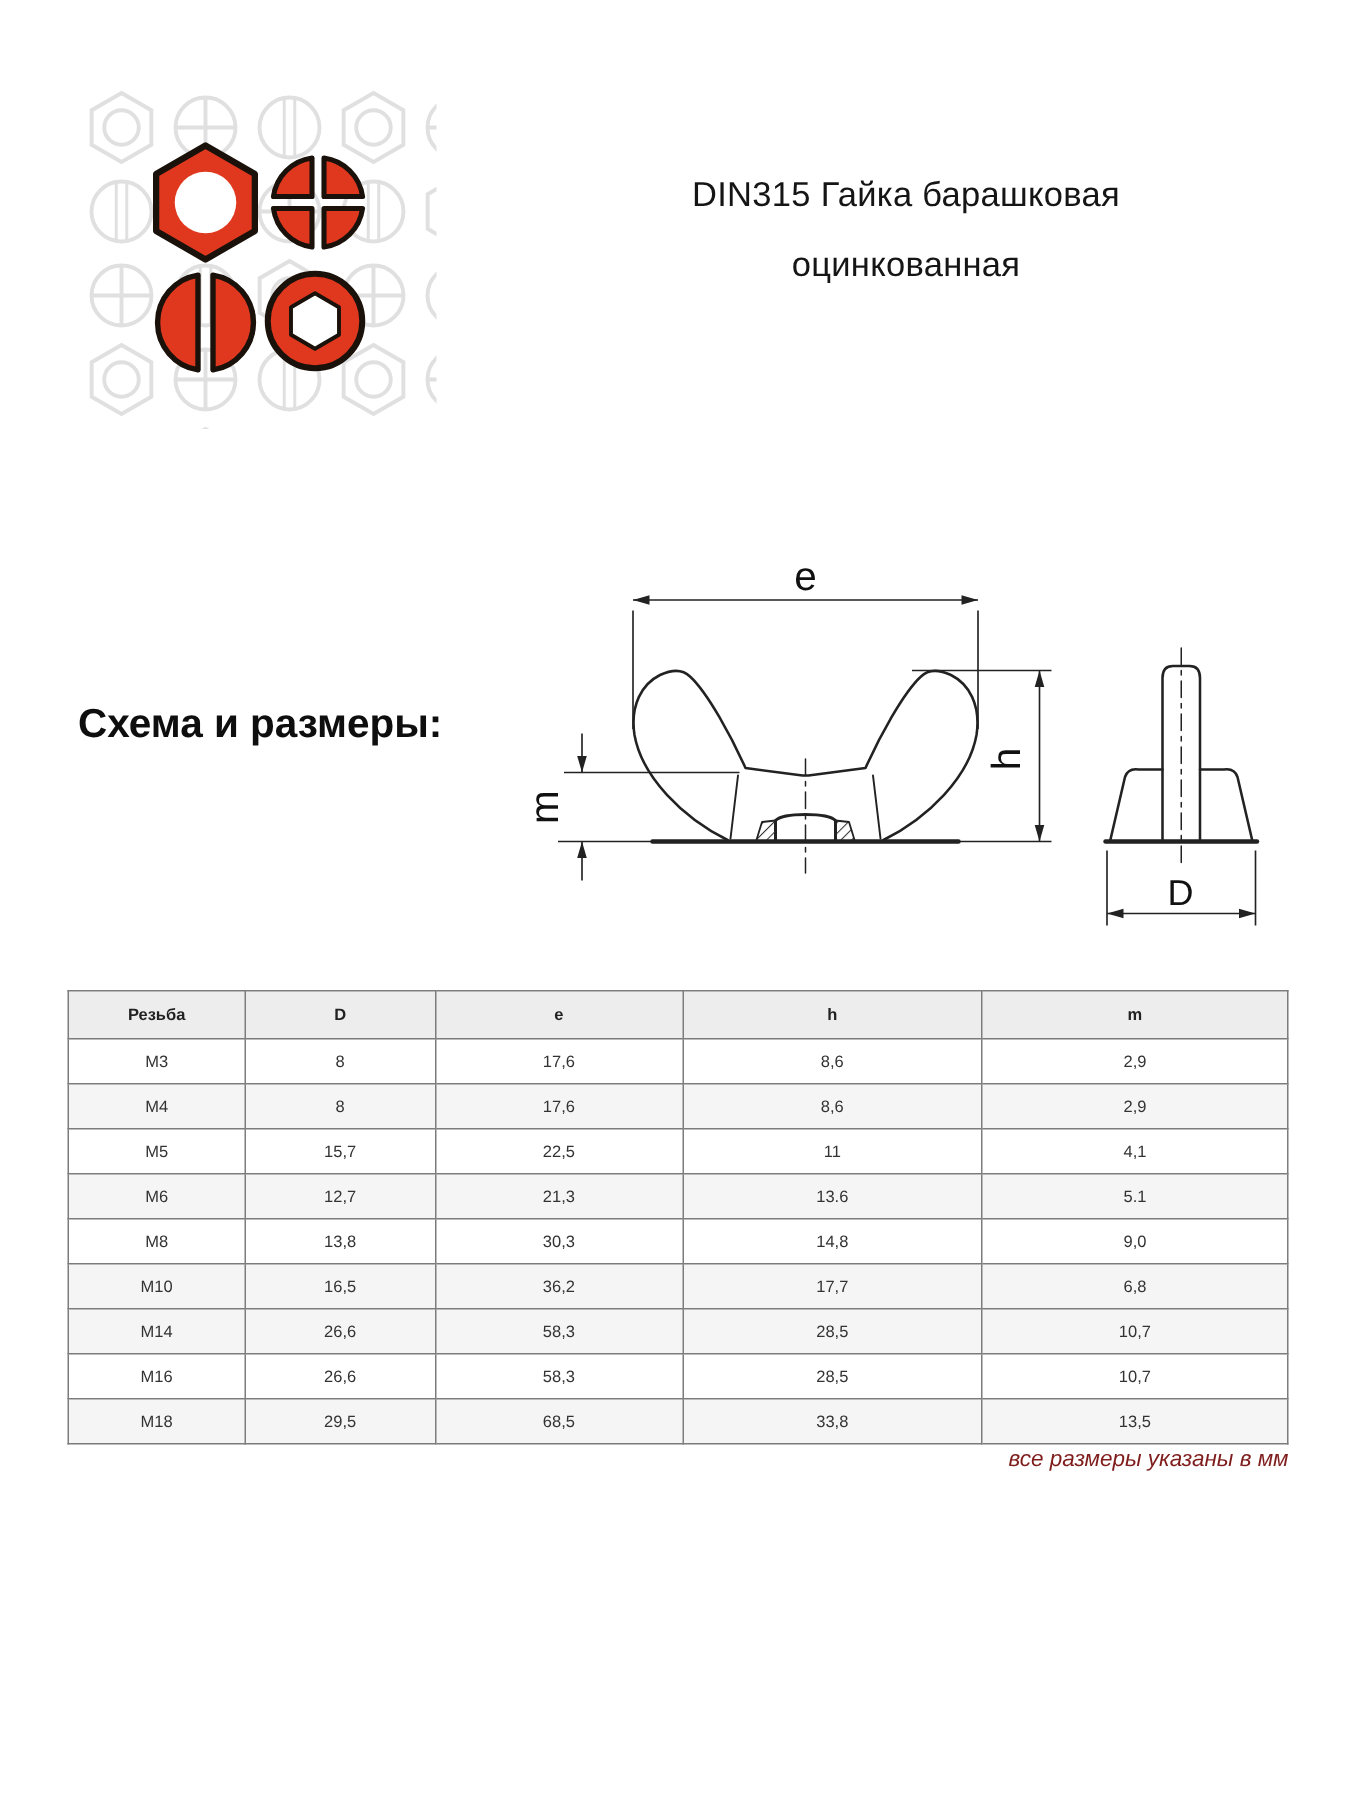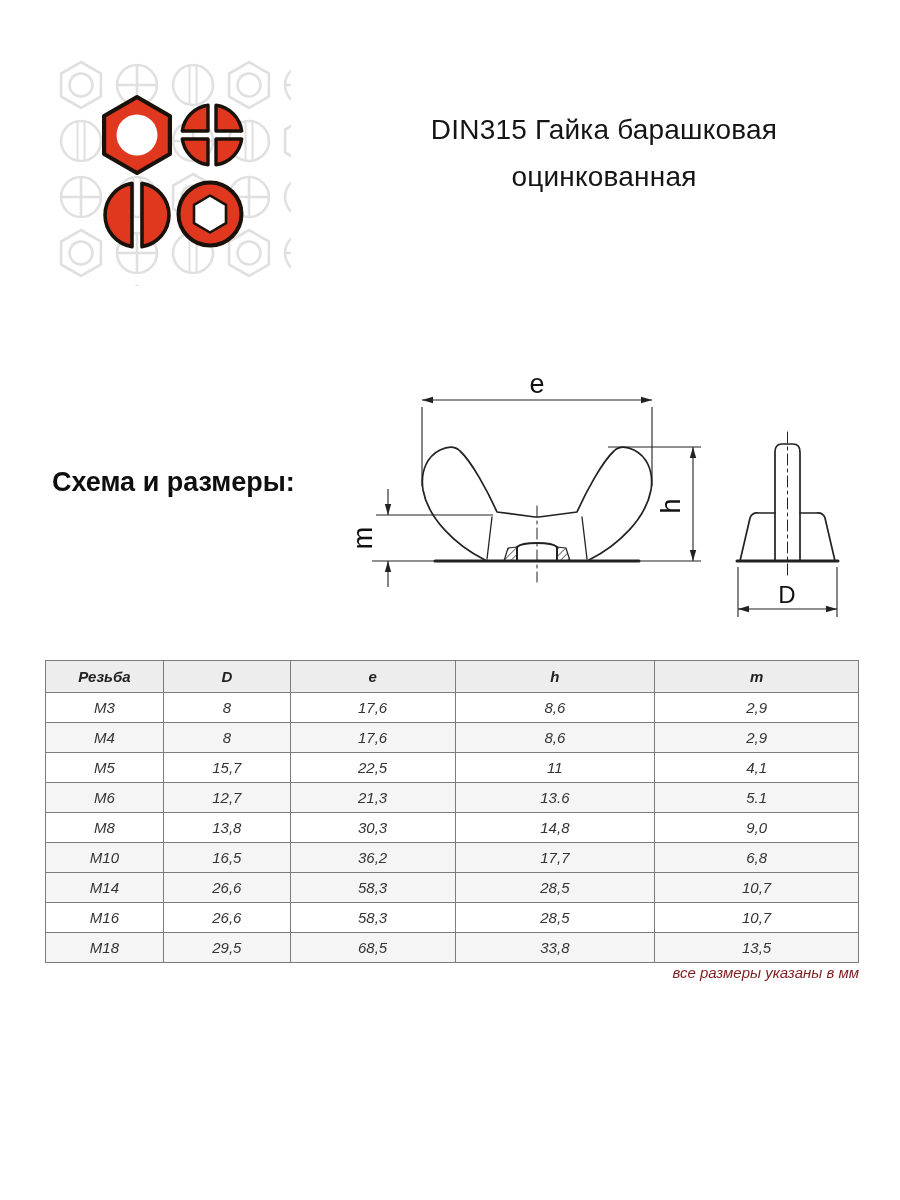--- a/index.html
+++ b/index.html
@@ -2,30 +2,30 @@
 <html><head>
 <meta charset="utf-8">
 <style>
   html,body{margin:0;padding:0;background:#fff;}
   #page{position:relative;width:900px;height:1200px;background:#fff;overflow:hidden;
         font-family:"Liberation Sans",sans-serif;color:#111;}
   .abs{position:absolute;}
 
   
   #title{left:344px;top:106px;width:520px;text-align:center;
-         font-size:28px;line-height:47px;font-weight:400;color:#151515;letter-spacing:.2px;}
+         font-size:23px;line-height:47px;font-weight:400;color:#151515;letter-spacing:.2px;}
   #title span{display:block;}
 
   
   #section-label{left:52px;top:467px;font-size:27px;font-weight:700;color:#0e0e0e;}
 
   
   #table-wrap{left:45px;top:660px;width:814px;}
-  table.dim{border-collapse:collapse;width:814px;font-size:15px;color:#333;
-            border:1px solid #5f5f5f;font-style:italic;}
+  table.dim{border-collapse:collapse;width:814px;font-size:11px;color:#333;
+            border:1px solid #5f5f5f;}
   table.dim th,table.dim td{border:1px solid #7c7c7c;text-align:center;
             padding:0;height:29px;font-weight:400;background:#fff;}
   table.dim th{height:31px;background:#ededed;font-weight:700;color:#222;}
   table.dim tr.alt td{background:#f5f5f5;}
   #footnote{width:814px;text-align:right;font-style:italic;font-size:15px;
             color:#7f1d1d;margin-top:1px;}
 
   
   svg text{font-family:"Liberation Sans",sans-serif;fill:#111;}
 </style>

